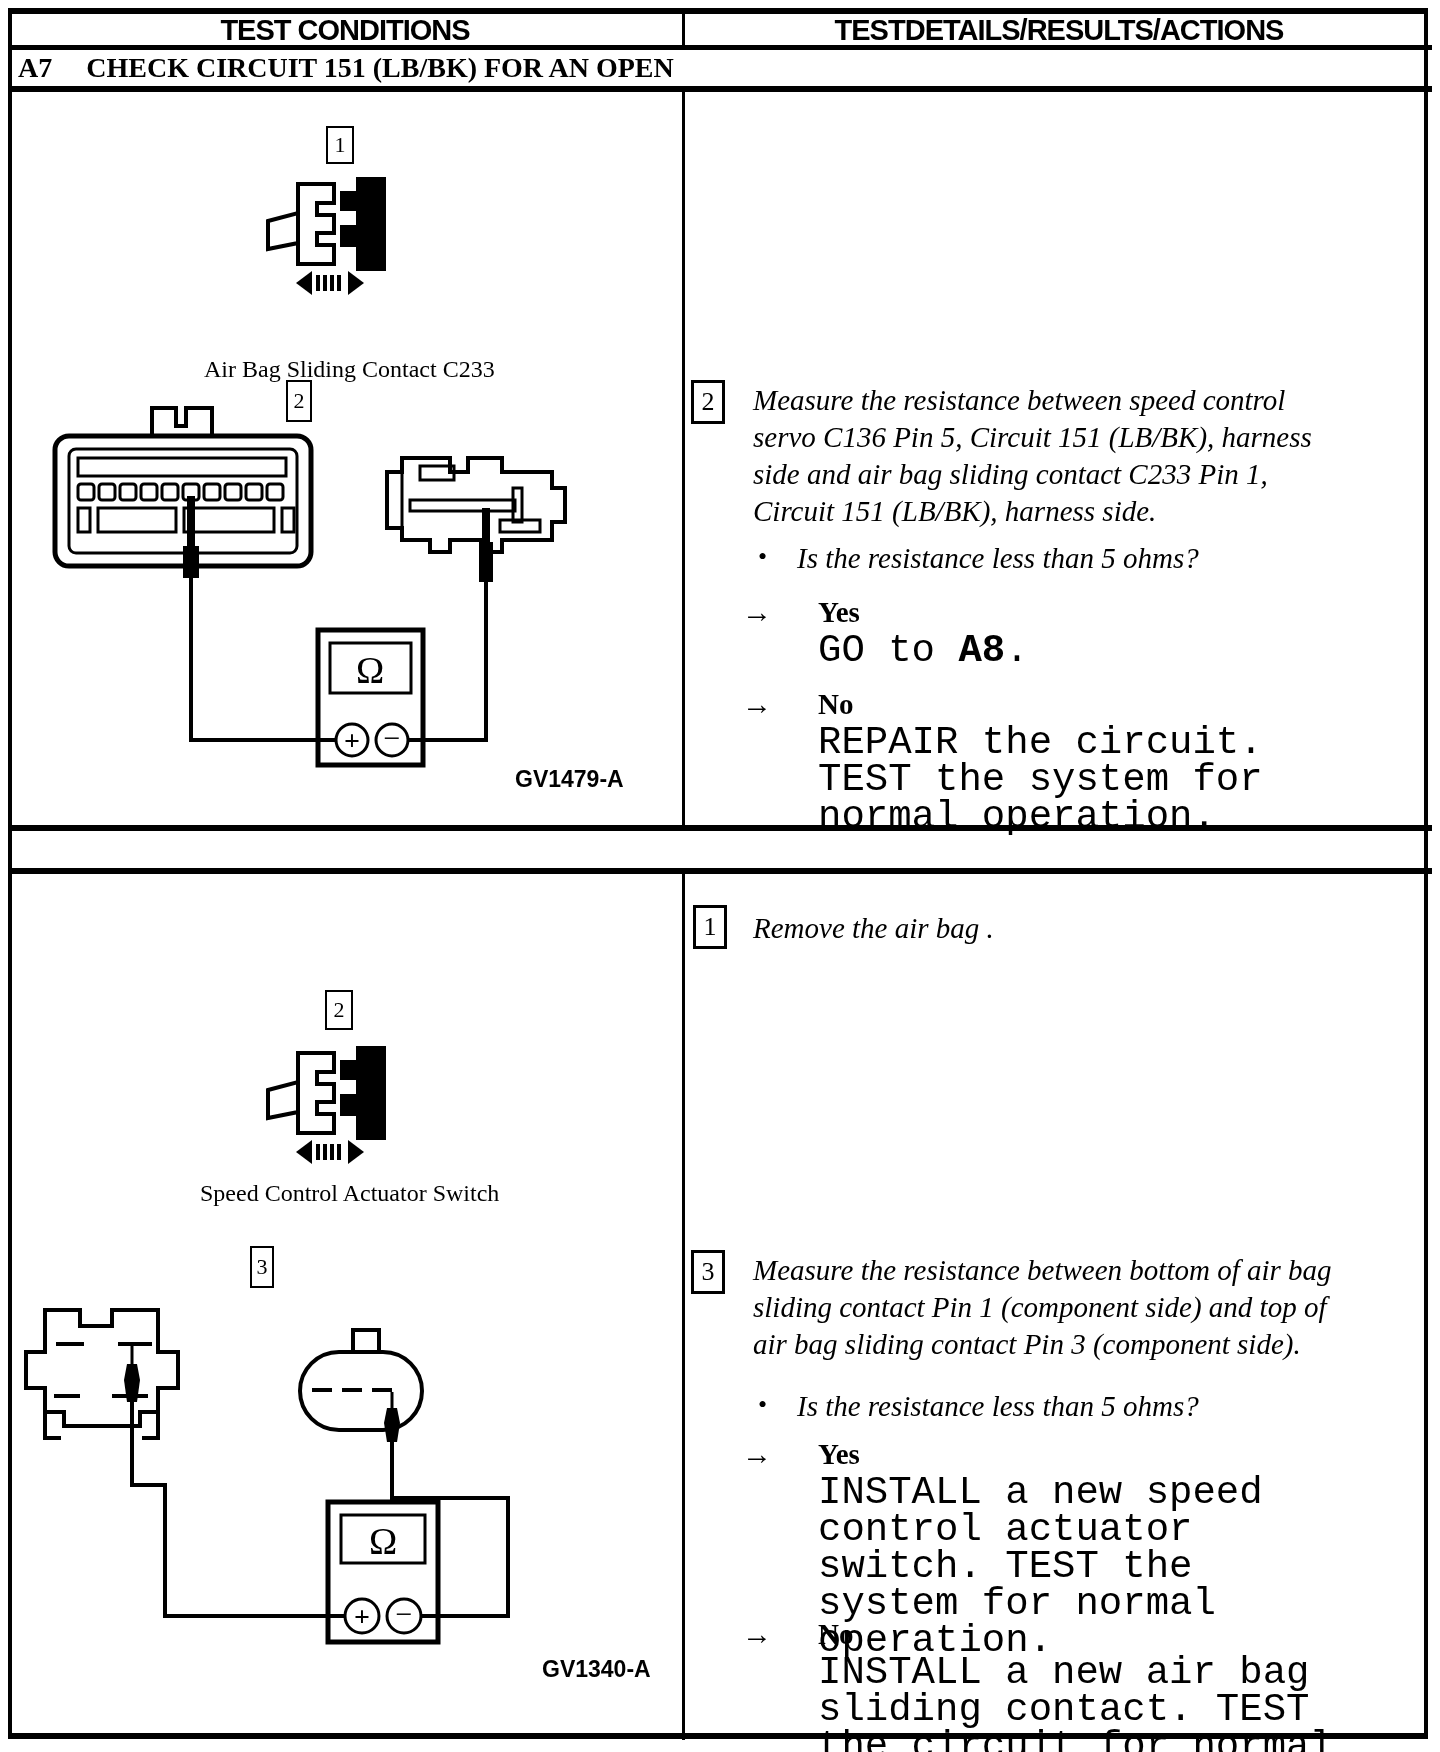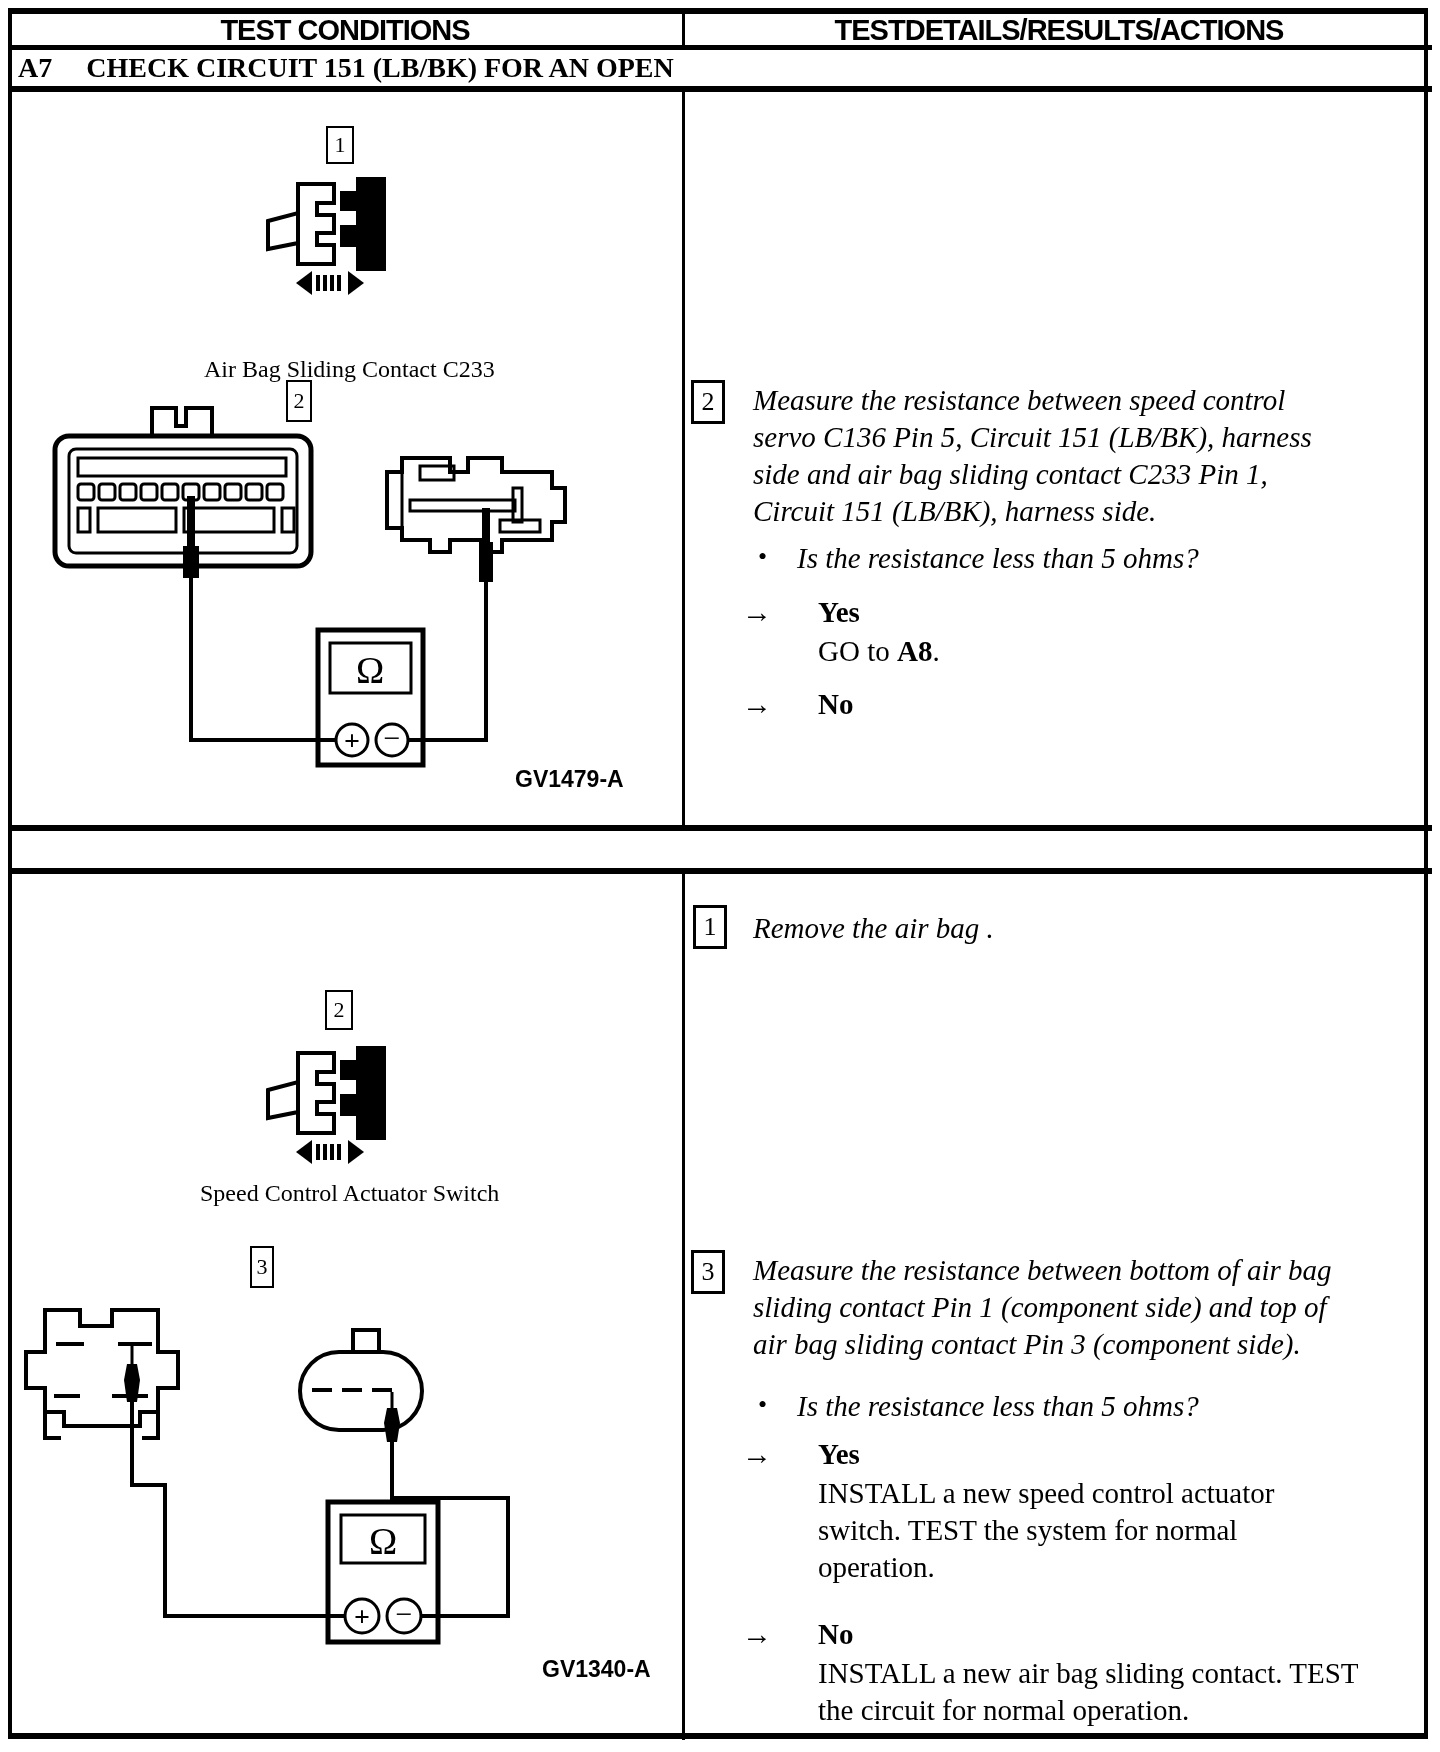--- a/index.html
+++ b/index.html
@@ -22,21 +22,21 @@
   .stepbox.small{border-width:2px;font-size:22px;}
   .stepbox.big{font-size:26px;}
   .body-text{position:absolute;font-size:29px;line-height:37px;font-family:"Liberation Serif",serif;font-style:italic;}
   .caption{position:absolute;font-size:24px;font-family:"Liberation Serif",serif;white-space:nowrap;}
   .caption.bold{font-weight:normal;}
   .figid{position:absolute;font-family:"Liberation Sans",sans-serif;font-weight:bold;
          font-size:23px;white-space:nowrap;}
   .bullet{position:absolute;font-size:26px;}
   .arrow{position:absolute;font-size:30px;}
   .reslabel{position:absolute;font-size:29px;font-weight:bold;}
-  .resaction{position:absolute;font-size:29px;line-height:37px;}
+  .resaction{position:absolute;font-size:39px;line-height:37px;font-family:Liberation Mono, monospace;}
   .figure{position:absolute;}
   svg{display:block;}
   svg text{font-family:"Liberation Serif",serif;}
 </style>
 </head>
 <body>
 
 <div class="page">
 
   <div class="frame"></div>
@@ -134,20 +134,21 @@
 
   <div class="bullet" style="left:758px;top:542px;">•</div>
   <div class="body-text" style="left:797px;top:540px;width:560px;">Is the resistance less than 5 ohms?</div>
 
   <div class="arrow" style="left:742px;top:595px;">→</div>
   <div class="reslabel" style="left:818px;top:596px;">Yes</div>
   <div class="resaction" style="left:818px;top:633px;width:545px;"><span>GO to </span><b>A8</b><span>.</span></div>
 
   <div class="arrow" style="left:742px;top:687px;">→</div>
   <div class="reslabel" style="left:818px;top:688px;">No</div>
+  <div class="resaction" style="left:818px;top:725px;width:545px;">REPAIR the circuit. TEST the system for normal operation.</div>
 
 
   <div class="stepbox big" style="left:693px;top:905px;width:34px;height:44px;">1</div>
   <div class="body-text" style="left:753px;top:910px;width:575px;">Remove the air bag .</div>
 
   <div class="stepbox small" style="left:325px;top:990px;width:28px;height:40px;">2</div>
 
   <div class="figure" style="left:252px;top:1028px;width:150px;height:150px;">
     <svg viewBox="0 0 150 150" width="150" height="150">
       <polygon points="16,62 46,54 46,84 16,90" fill="#fff" stroke="#000" stroke-width="4"></polygon>

